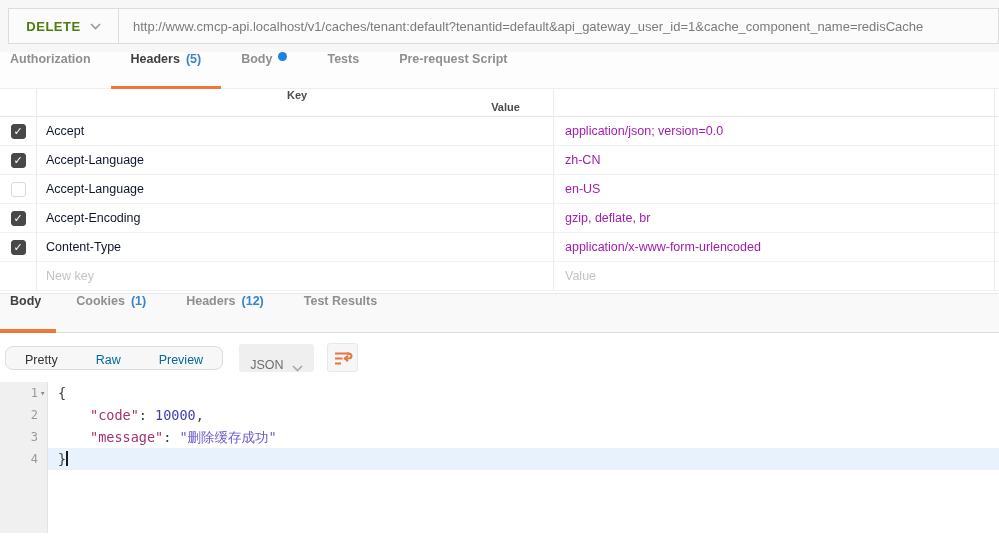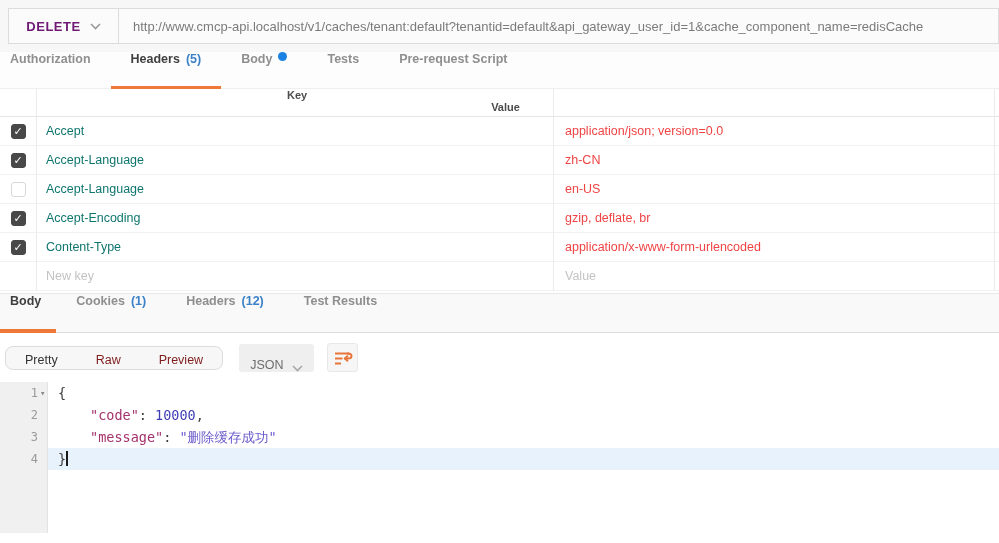--- a/index.html
+++ b/index.html
@@ -4,21 +4,21 @@
 <style>
   * { margin:0; padding:0; box-sizing:border-box; }
   html,body { width:999px; height:543px; overflow:hidden; background:#fff;
               font-family:"Liberation Sans", sans-serif; }
 
   
   .top-strip { background:#f7f7f7; padding:8px 0 8px 8px; height:52px; }
   .url-bar { display:flex; height:36px; border:1px solid #dcdcdc; background:#fbfbfb; }
   .method-box { width:110px; display:flex; align-items:center; justify-content:center;
                 gap:9px; border-right:1px solid #dcdcdc; cursor:pointer; }
-  .method-label { font-size:13px; color:#701a75; letter-spacing:.5px; font-weight:bold;text-align:right; }
+  .method-label { font-size:13px; color:#4d7c0f; letter-spacing:.5px; font-weight:bold;text-align:right; }
   .chev { width:11px; height:7px; }
   .url-text { flex:1; display:flex; align-items:center; padding-left:14px; font-size:13px;
               color:#7b7b7b; white-space:nowrap; overflow:hidden; }
 
   
   .req-tabs { display:flex; height:37px; background:#fdfdfd; padding-left:10px;
               border-bottom:1px solid #efefef; }
   .rtab { position:relative; display:flex; align-items:flex-start; gap:6px; padding:0 20px;
           font-size:12.5px; color:#8f8f8f; cursor:pointer; white-space:nowrap;font-weight:bold; }
   .rtab:first-child { padding-left:0; }
@@ -36,37 +36,37 @@
            font-size:11px; font-weight:bold; color:#4c4c4c;flex-direction:column; }
   .th-key { width:517px; padding-left:46px; }
   .th-val { flex:1; padding-left:12px; }
   .trow { display:flex; height:29px; border-bottom:1px solid #f1f1f1; align-items:center;
           font-size:12.5px; }
   .cb-cell { width:36px; display:flex; justify-content:center; }
   .cbx { width:15px; height:15px; border:1px solid #d8d8d8; border-radius:3px; background:#fff;
          display:flex; align-items:center; justify-content:center; cursor:pointer;
          color:transparent; font-size:11px; line-height:1; }
   .cbx.checked { background:#484848; border-color:#484848; color:#fff; }
-  .key-cell { width:517px; padding-left:10px; color:#0f766e; cursor:text; }
-  .val-cell { flex:1; padding-left:12px; color:#ef4444; cursor:text; overflow:hidden;
+  .key-cell { width:517px; padding-left:10px; color:#0f172a; cursor:text; }
+  .val-cell { flex:1; padding-left:12px; color:#a21caf; cursor:text; overflow:hidden;
               white-space:nowrap; }
   .trow.placeholder .key-cell, .trow.placeholder .val-cell { color:#c3c3c3; }
 
   
   .resp-tabs { display:flex; height:40px; margin-top:2px; background:#f9f9f9;
                border-top:1px solid #e8e8e8; border-bottom:1px solid #dcdcdc; }
   .resp-tabs .rtab { font-size:12.5px; }
   .resp-tabs .rtab:first-child { padding:0 15px 0 10px; }
   .resp-tabs .rtab.active::after { height:4px; bottom:-1px; }
 
   
   .toolbar { display:flex; align-items:center; height:29px; margin:10px 0 0 5px; }
   .mode-group { display:flex; height:24px; border:1px solid #dcdcdc;
                 border-radius:8px; background:#f7f7f7; overflow:hidden; }
-  .mode { padding:0 19px; font-size:12.5px; color:#7f1d1d; cursor:pointer; line-height:27px; }
+  .mode { padding:0 19px; font-size:12.5px; color:#0369a1; cursor:pointer; line-height:27px; }
   .mode.active { color:#333; }
   .format-select { margin-left:16px; height:28px; display:flex; align-items:flex-end; gap:9px;
                    background:#efefef; border-radius:3px; padding:0 11px; font-size:12.5px;
                    color:#6e6e6e; cursor:pointer; }
   .wrap-btn { margin-left:13px; width:31px; height:29px; display:flex; align-items:center;
               justify-content:center; background:#f6f6f6; border:1px solid #e8e8e8;
               border-radius:3px; cursor:pointer; }
 
   
   .editor { position:relative; margin-top:10px; height:151px;

